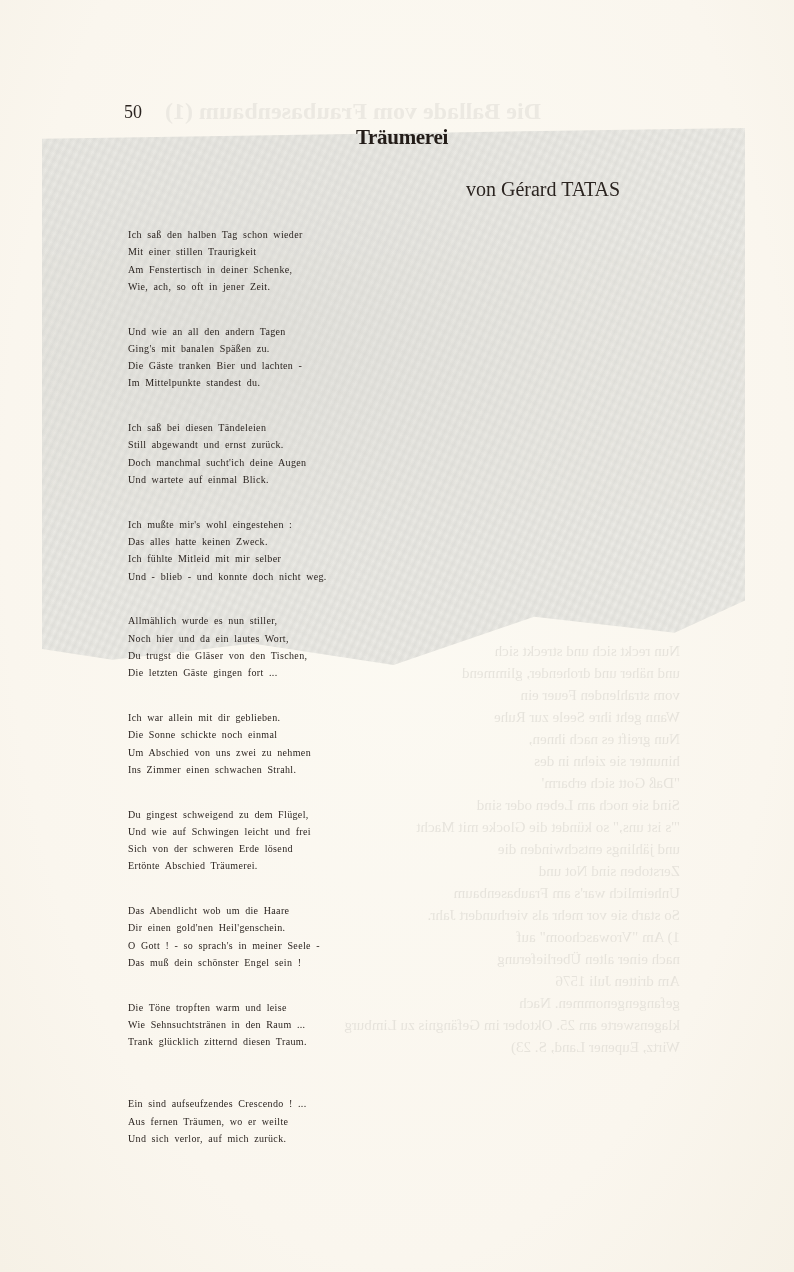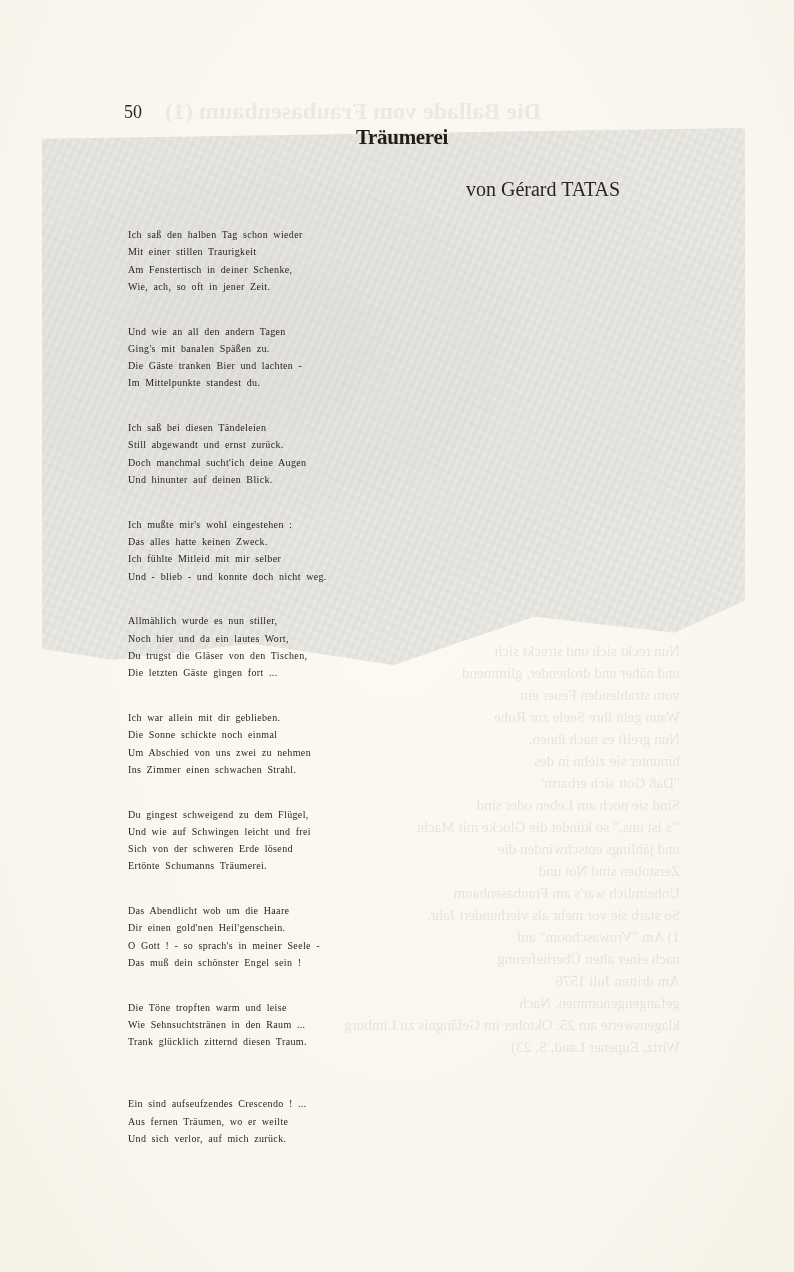--- a/index.html
+++ b/index.html
@@ -152,21 +152,21 @@
       <div class="stanza">
         <span class="line">Und wie an all den andern Tagen</span>
         <span class="line">Ging's mit banalen Späßen zu.</span>
         <span class="line">Die Gäste tranken Bier und lachten -</span>
         <span class="line">Im Mittelpunkte standest du.</span>
       </div>
       <div class="stanza">
         <span class="line">Ich saß bei diesen Tändeleien</span>
         <span class="line">Still abgewandt und ernst zurück.</span>
         <span class="line">Doch manchmal sucht'ich deine Augen</span>
-        <span class="line">Und hinunter auf deinen Blick.</span>
+        <span class="line">Und wartete auf einmal Blick.</span>
       </div>
       <div class="stanza">
         <span class="line">Ich mußte mir's wohl eingestehen :</span>
         <span class="line">Das alles hatte keinen Zweck.</span>
         <span class="line">Ich fühlte Mitleid mit mir selber</span>
         <span class="line">Und - blieb - und konnte doch nicht weg.</span>
       </div>
       <div class="stanza">
         <span class="line">Allmählich wurde es nun stiller,</span>
         <span class="line">Noch hier und da ein lautes Wort,</span>
@@ -176,21 +176,21 @@
       <div class="stanza">
         <span class="line">Ich war allein mit dir geblieben.</span>
         <span class="line">Die Sonne schickte noch einmal</span>
         <span class="line">Um Abschied von uns zwei zu nehmen</span>
         <span class="line">Ins Zimmer einen schwachen Strahl.</span>
       </div>
       <div class="stanza">
         <span class="line">Du gingest schweigend zu dem Flügel,</span>
         <span class="line">Und wie auf Schwingen leicht und frei</span>
         <span class="line">Sich von der schweren Erde lösend</span>
-        <span class="line">Ertönte Schumanns Träumerei.</span>
+        <span class="line">Ertönte Abschied Träumerei.</span>
       </div>
       <div class="stanza">
         <span class="line">Das Abendlicht wob um die Haare</span>
         <span class="line">Dir einen gold'nen Heil'genschein.</span>
         <span class="line">O Gott ! - so sprach's in meiner Seele -</span>
         <span class="line">Das muß dein schönster Engel sein !</span>
       </div>
       <div class="stanza">
         <span class="line">Die Töne tropften warm und leise</span>
         <span class="line">Wie Sehnsuchtstränen in den Raum ...</span>

